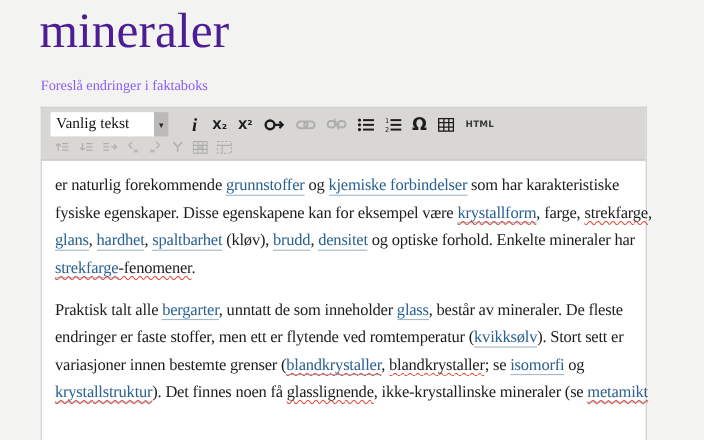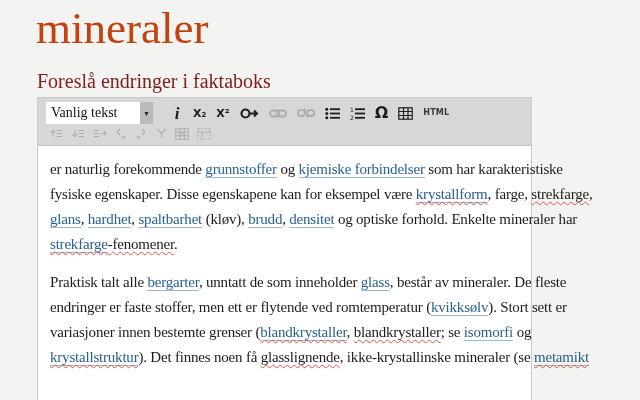--- a/index.html
+++ b/index.html
@@ -2,28 +2,28 @@
 <html><head>
 <meta charset="utf-8">
 <style>
   html,body{margin:0;padding:0}
   body{
     width:640px;height:400px;overflow:hidden;position:relative;
     background:#f3f3f1;font-family:"Liberation Serif",serif;
   }
   .page-title{
     position:absolute;left:36px;top:4px;font-size:45px;line-height:1.1;
-    color:#c2410c;font-weight:normal;margin:0;letter-spacing:0;
+    color:#4c1d95;font-weight:normal;margin:0;letter-spacing:0;
   }
   .suggest-link{
-    position:absolute;left:37px;top:70px;font-size:20px;color:#7f1d1d;
+    position:absolute;left:37px;top:70px;font-size:13px;color:#8b5cf6;
     cursor:pointer;
   }
   .editor-frame{
-    position:absolute;left:37px;top:97px;width:495px;height:303px;
+    position:absolute;left:37px;top:97px;width:551px;height:303px;
     box-sizing:border-box;background:#ffffff;border:1px solid #cbcac8;border-bottom:none;
   }
   .toolbar{
     background:#d8d7d5;padding:4px 8px 3px 8px;border-bottom:1px solid #c4c3c1;
   }
   .tb-row{display:flex;align-items:center;height:22px;gap:10px}
   .tb-row.second{height:17px;gap:8px;padding-left:3px;margin-top:1px}
   .dropdown{display:flex;align-items:stretch;margin-right:8px;cursor:pointer}
   .dd-value{
     background:#fff;width:85px;height:20px;line-height:20px;font-size:14px;

